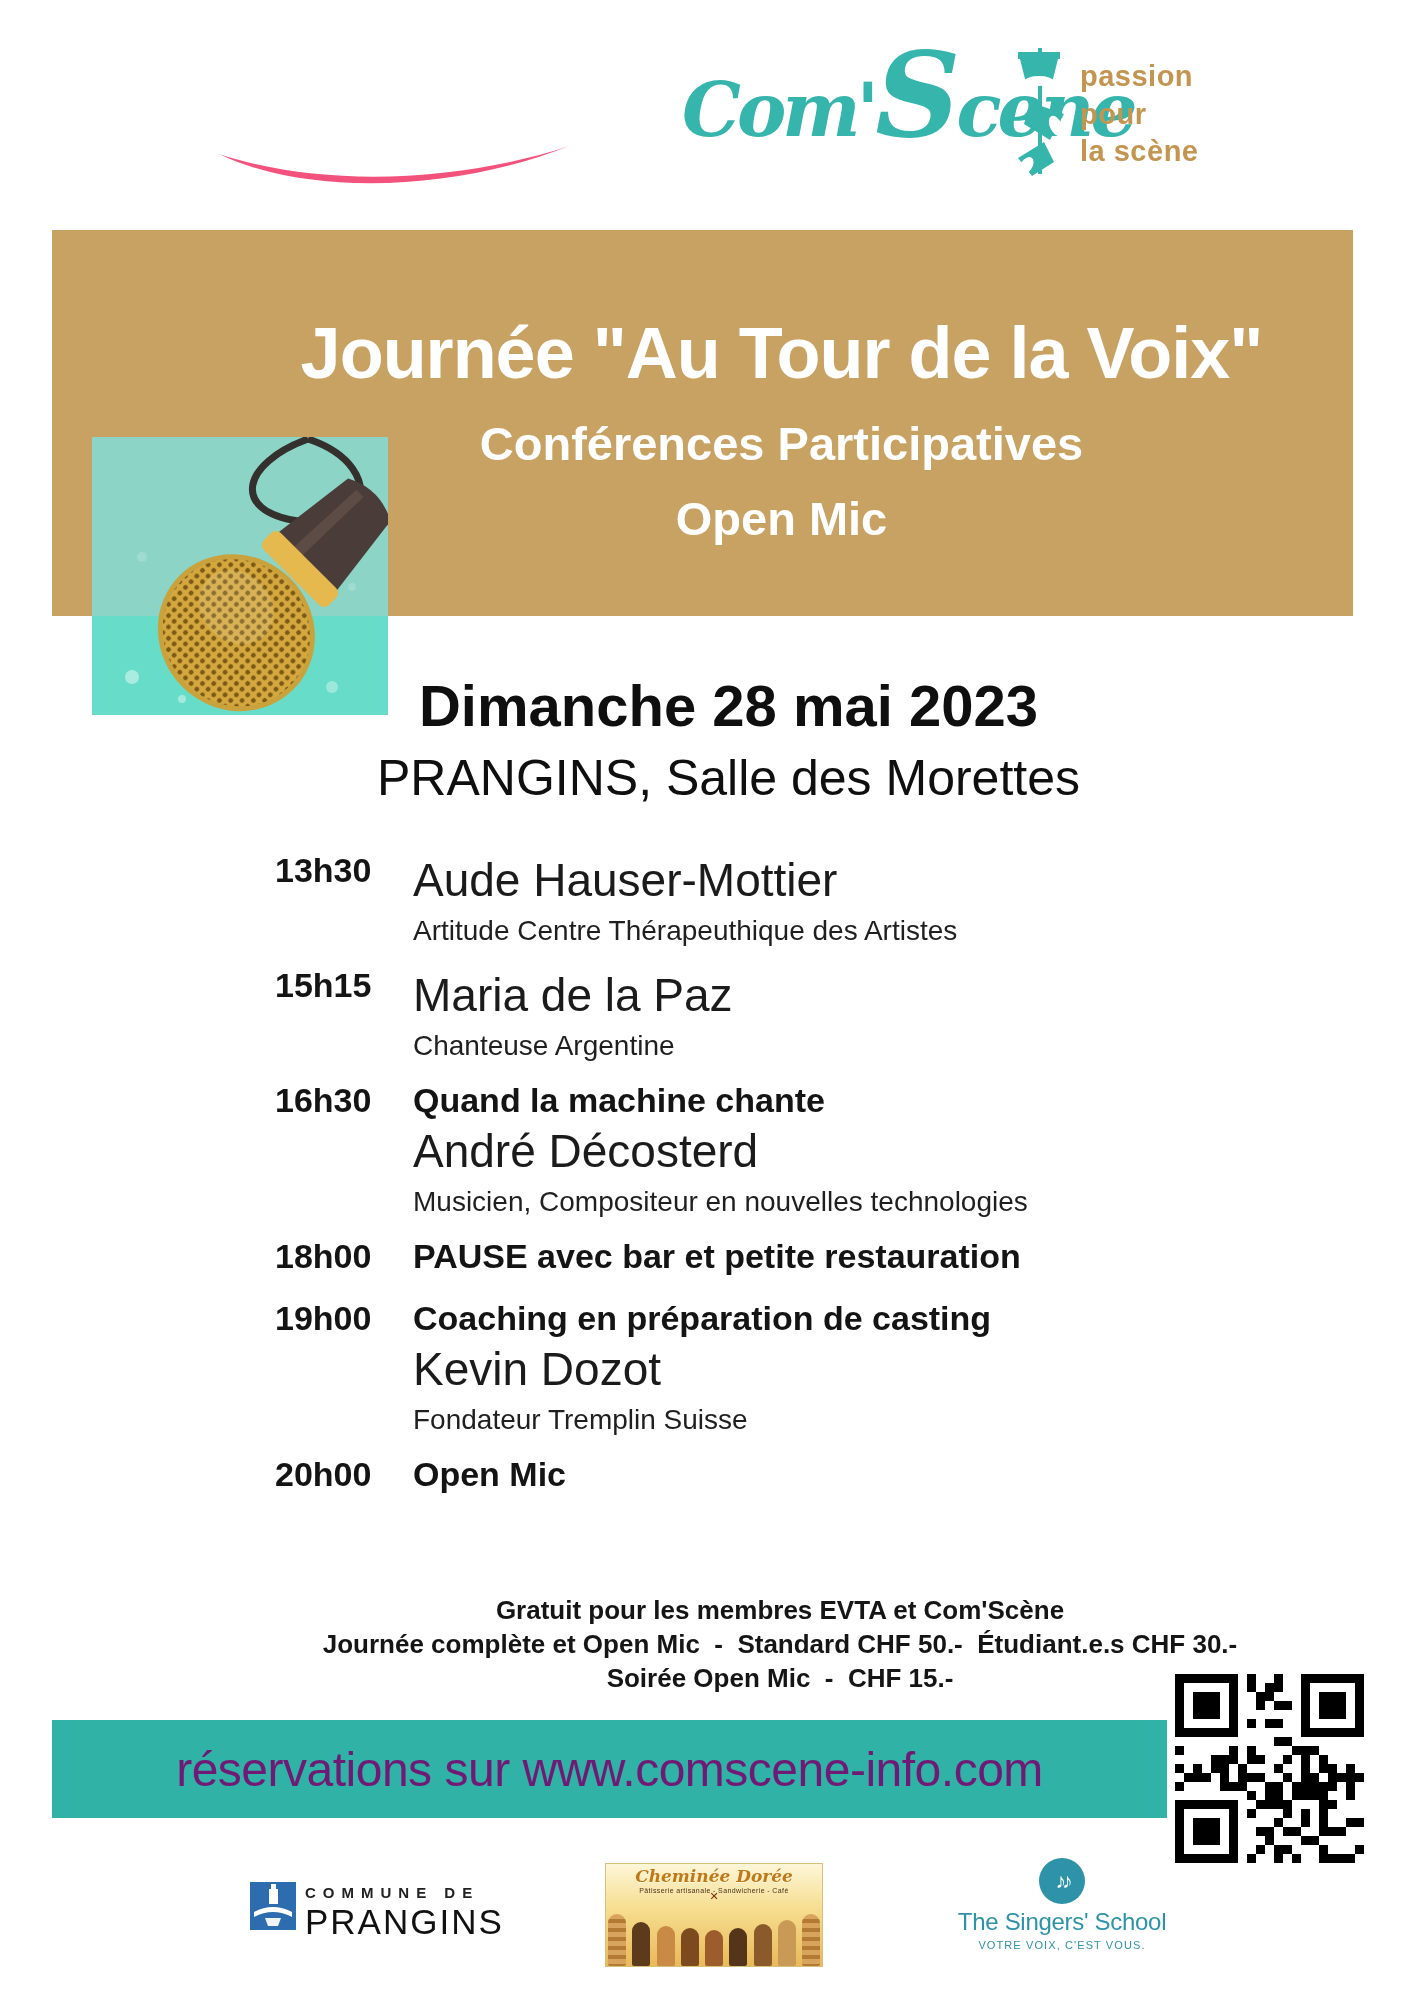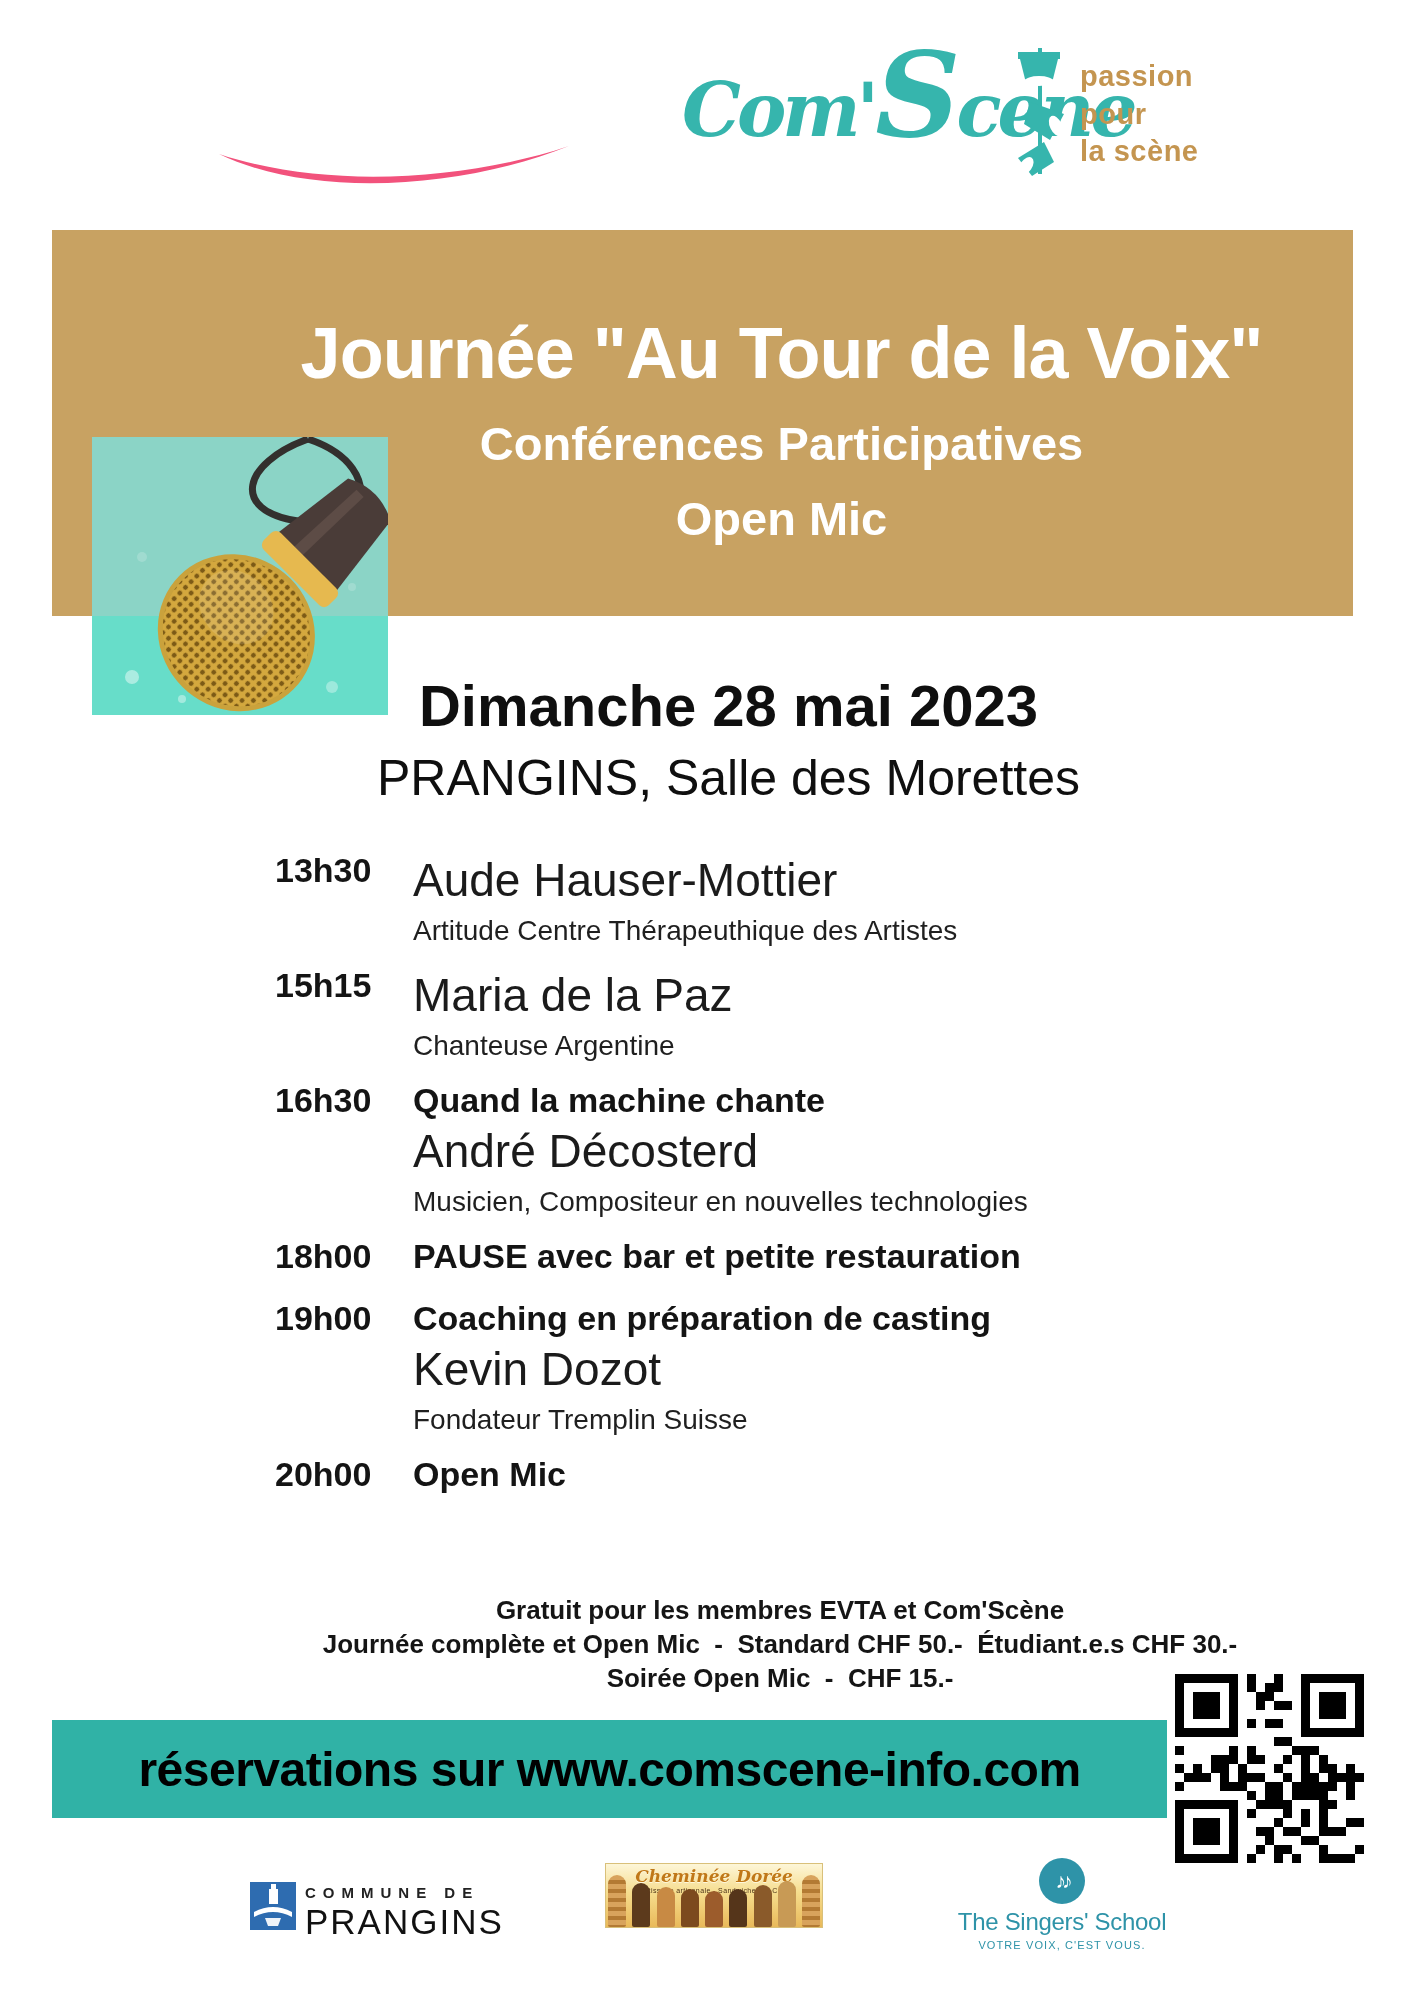--- a/index.html
+++ b/index.html
@@ -49,33 +49,33 @@
   .sdetail{font-size:28px;font-weight:400;margin-top:8px;color:#1f1f1f;}
 
   
   .pricing{position:absolute;left:150px;top:1594px;width:1260px;text-align:center;
            font-weight:700;font-size:26px;line-height:1.3;color:#151515;}
   .pline{white-space:pre;}
 
   
   .resbar{position:absolute;left:52px;top:1720px;width:1115px;height:98px;
           background:#30b2a6;display:flex;align-items:center;justify-content:center;}
-  .restext{color:#000000;font-size:48px;font-weight:700;letter-spacing:-.5px;}
+  .restext{color:#701a75;font-size:48px;font-weight:400;letter-spacing:-.5px;}
 
   
   .qr{position:absolute;left:1175px;top:1674px;width:189px;height:189px;background:#fff;
       display:grid;grid-template-columns:repeat(21,9px);grid-template-rows:repeat(21,9px);}
   .qm{background:#000;}
 
   
   .prangins{position:absolute;left:250px;top:1882px;display:flex;gap:9px;align-items:flex-start;}
   .pr-l1{font-size:15px;font-weight:700;letter-spacing:7px;color:#222;margin-top:2px;white-space:nowrap;}
   .pr-l2{font-size:35px;font-weight:400;letter-spacing:2px;color:#111;margin-top:1px;white-space:nowrap;}
 
-  .cheminee{position:absolute;left:605px;top:1863px;width:218px;height:65px;overflow:hidden;
+  .cheminee{position:absolute;left:605px;top:1863px;width:218px;height:104px;overflow:hidden;
             background:linear-gradient(180deg,#fdf6d8 0%,#f6dd8e 45%,#e9b95a 100%);
             border:1px solid #d9c07a;box-sizing:border-box;}
   .ch-title{font-family:"DejaVu Serif",serif;font-style:italic;font-weight:700;font-size:17px;
             color:#c07818;text-align:center;margin-top:2px;text-shadow:0 1px 0 #fff8dd;}
   .ch-sub{font-size:7px;color:#4a3016;text-align:center;letter-spacing:.4px;margin-top:1px;}
   .ch-mark{position:absolute;left:50%;top:26px;transform:translateX(-50%);font-size:11px;color:#7a2a10;}
   .ch-cakes{position:absolute;bottom:0;left:0;right:0;height:54px;display:flex;
             align-items:flex-end;justify-content:space-between;padding:0 2px;}
   .ch-cakes span{display:block;width:18px;border-radius:9px 9px 2px 2px;}
   .ck1{height:52px;background:repeating-linear-gradient(180deg,#d8a35c 0 5px,#b37a33 5px 9px);}

